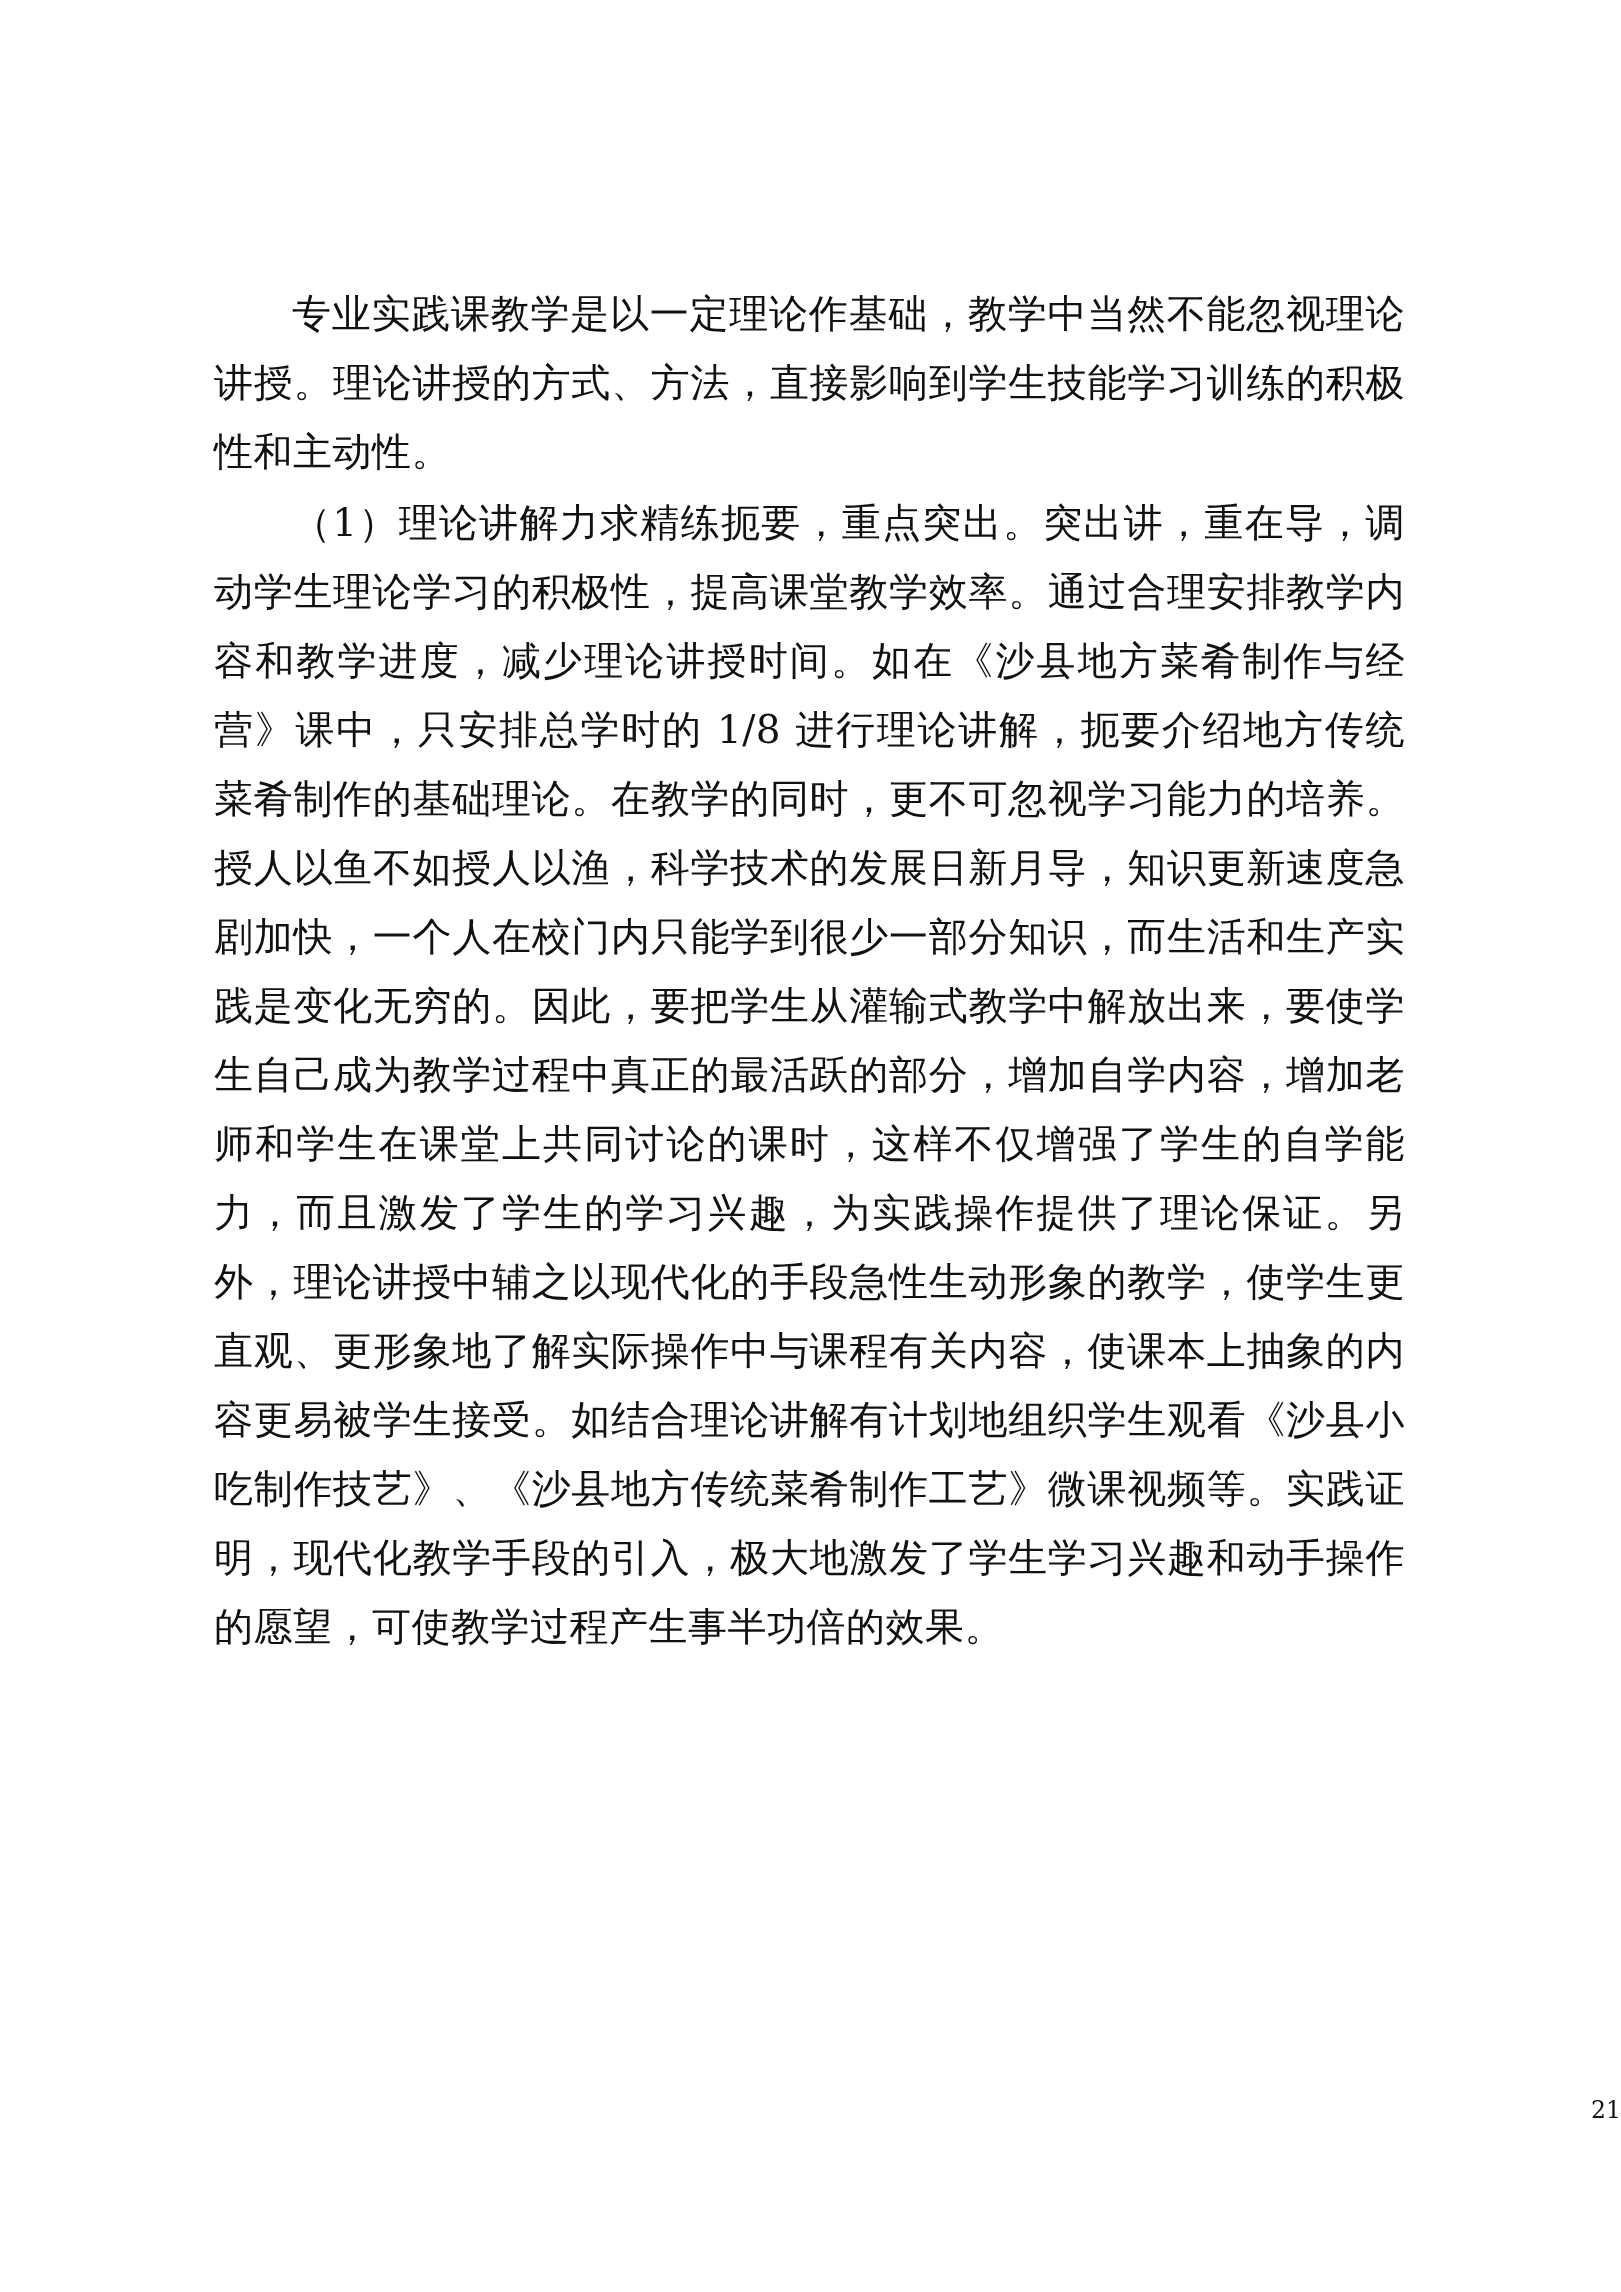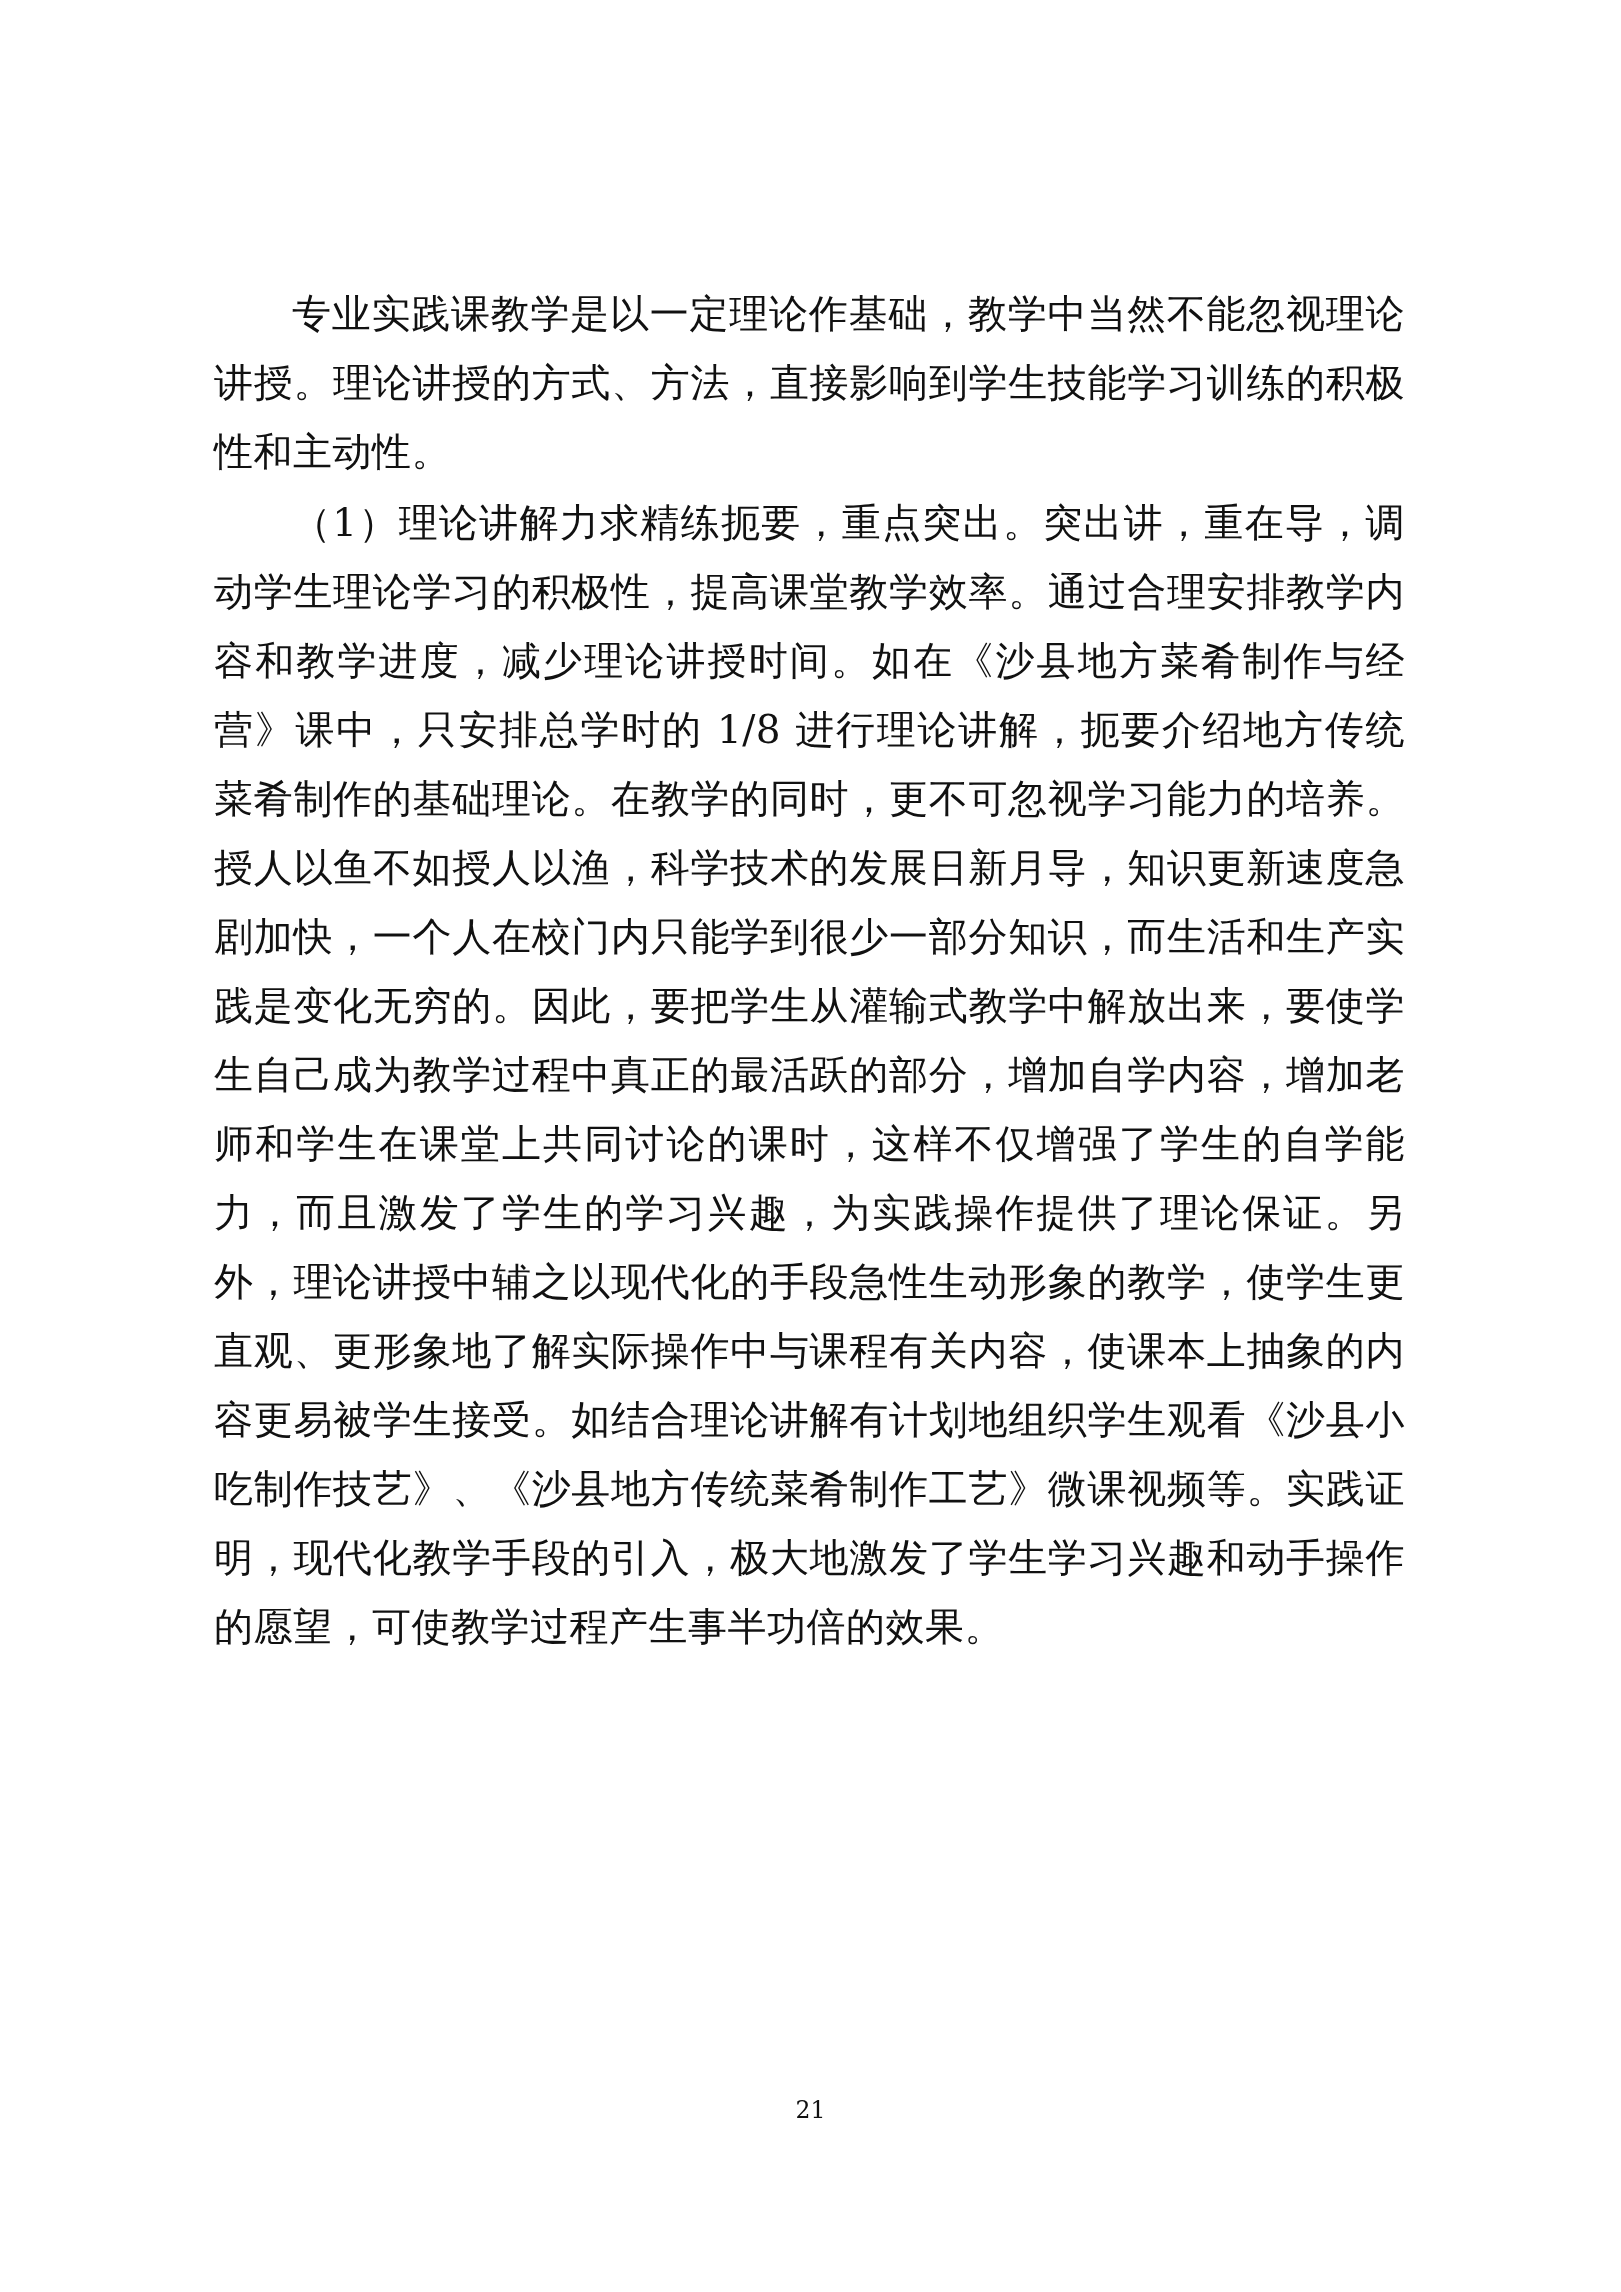--- a/index.html
+++ b/index.html
@@ -33,21 +33,21 @@
     text-indent: 78px;
     margin: 0 0 2px 0;
     letter-spacing: 0.5px;
     font-family: "DejaVu Serif", "Liberation Serif", serif;
   }
   .page-number {
     position: absolute;
     left: 0;
     right: 0;
     top: 2096px;
-    text-align: center;
+    text-align: right;
     font-size: 23.5px;
     font-family: "DejaVu Serif", "Liberation Serif", serif;
     color: #111111;
   }
 </style>
 </head>
 <body>
 
 <div class="page">
   <div class="content">

